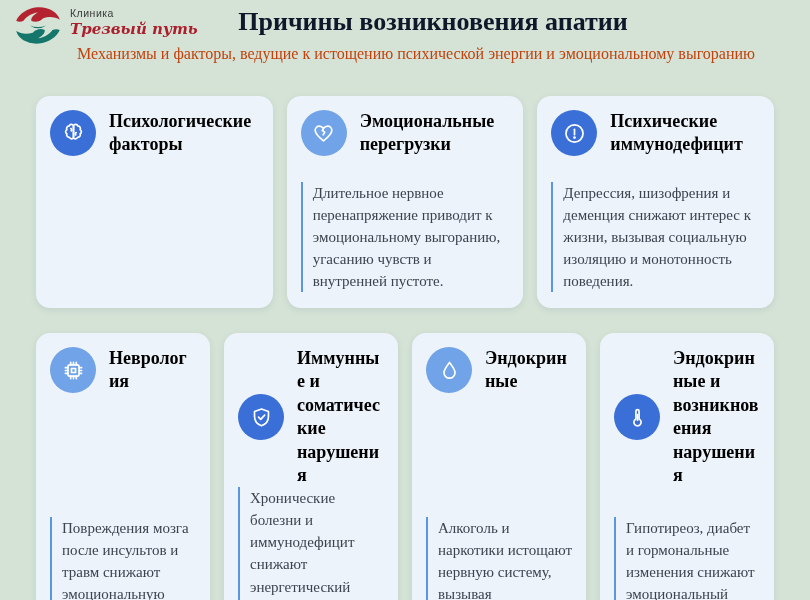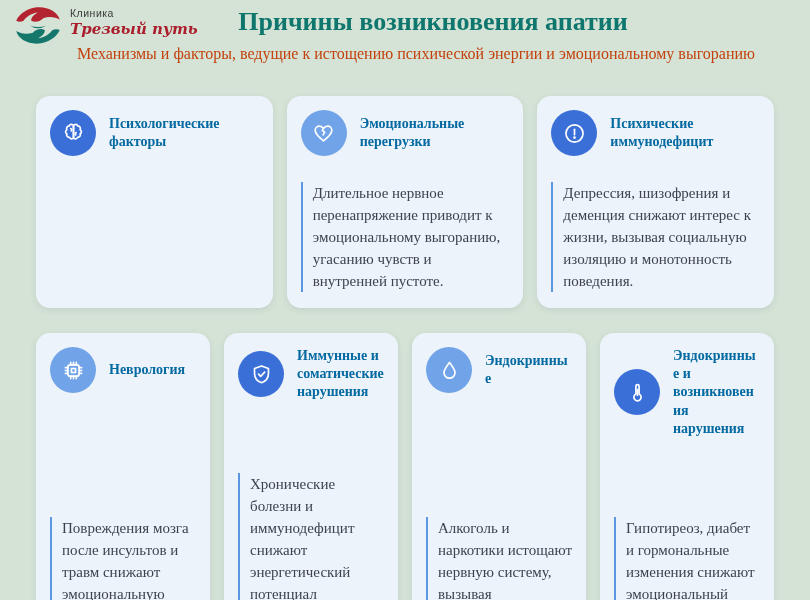--- a/index.html
+++ b/index.html
@@ -12,21 +12,21 @@
   }
   
   .header{position:relative;height:88px;}
   .logo-group{position:absolute;left:10px;top:4px;display:flex;align-items:flex-start;gap:4px;}
   .logo-mark{width:56px;height:48px;flex-shrink:0;}
   .logo-text{padding-top:4px;line-height:1;}
   .logo-clinic{font-size:10.5px;color:#3b3b3b;letter-spacing:.5px;font-family:"Liberation Sans",sans-serif;}
   .logo-name{font-size:15px;font-style:italic;font-weight:bold;color:#ab1f2d;font-family:"DejaVu Serif",serif;margin-top:3px;}
   .page-title{
     text-align:center;padding-left:56px;padding-top:7px;
-    font-size:26px;font-weight:bold;color:#0f766e;
+    font-size:26px;font-weight:bold;color:#0f172a;
   }
   .page-subtitle{
     text-align:center;padding-left:22px;margin-top:8px;
     font-size:16px;color:#c2410c;
   }
   
   .main{padding:0 36px;}
   .row{display:flex;gap:14px;}
   .row-top{margin-top:8px;}
   .row-bottom{margin-top:25px;}
@@ -41,21 +41,21 @@
   .row-bottom .card{height:332px;}
   .card-head{display:flex;align-items:center;gap:13px;}
   .icon-circle{
     width:46px;height:46px;border-radius:50%;flex-shrink:0;
     display:flex;align-items:center;justify-content:center;
   }
   .icon-dark{background:#3a6fd8;}
   .icon-light{background:#71a3e8;}
   .icon-circle svg{width:27px;height:27px;stroke:#fff;fill:none;stroke-width:1.5;stroke-linecap:round;stroke-linejoin:round;}
   .card-title{
-    color:#0369a1;font-weight:bold;font-size:14px;line-height:1.3;
+    color:#000000;font-weight:bold;font-size:18px;line-height:1.3;
     word-break:break-word;overflow-wrap:anywhere;
   }
   .card-body{
     border-left:2px solid #5b97e0;padding-left:10px;
     font-size:15px;line-height:1.47;color:#3c434e;
   }
 </style>
 </head>
 <body>
 

